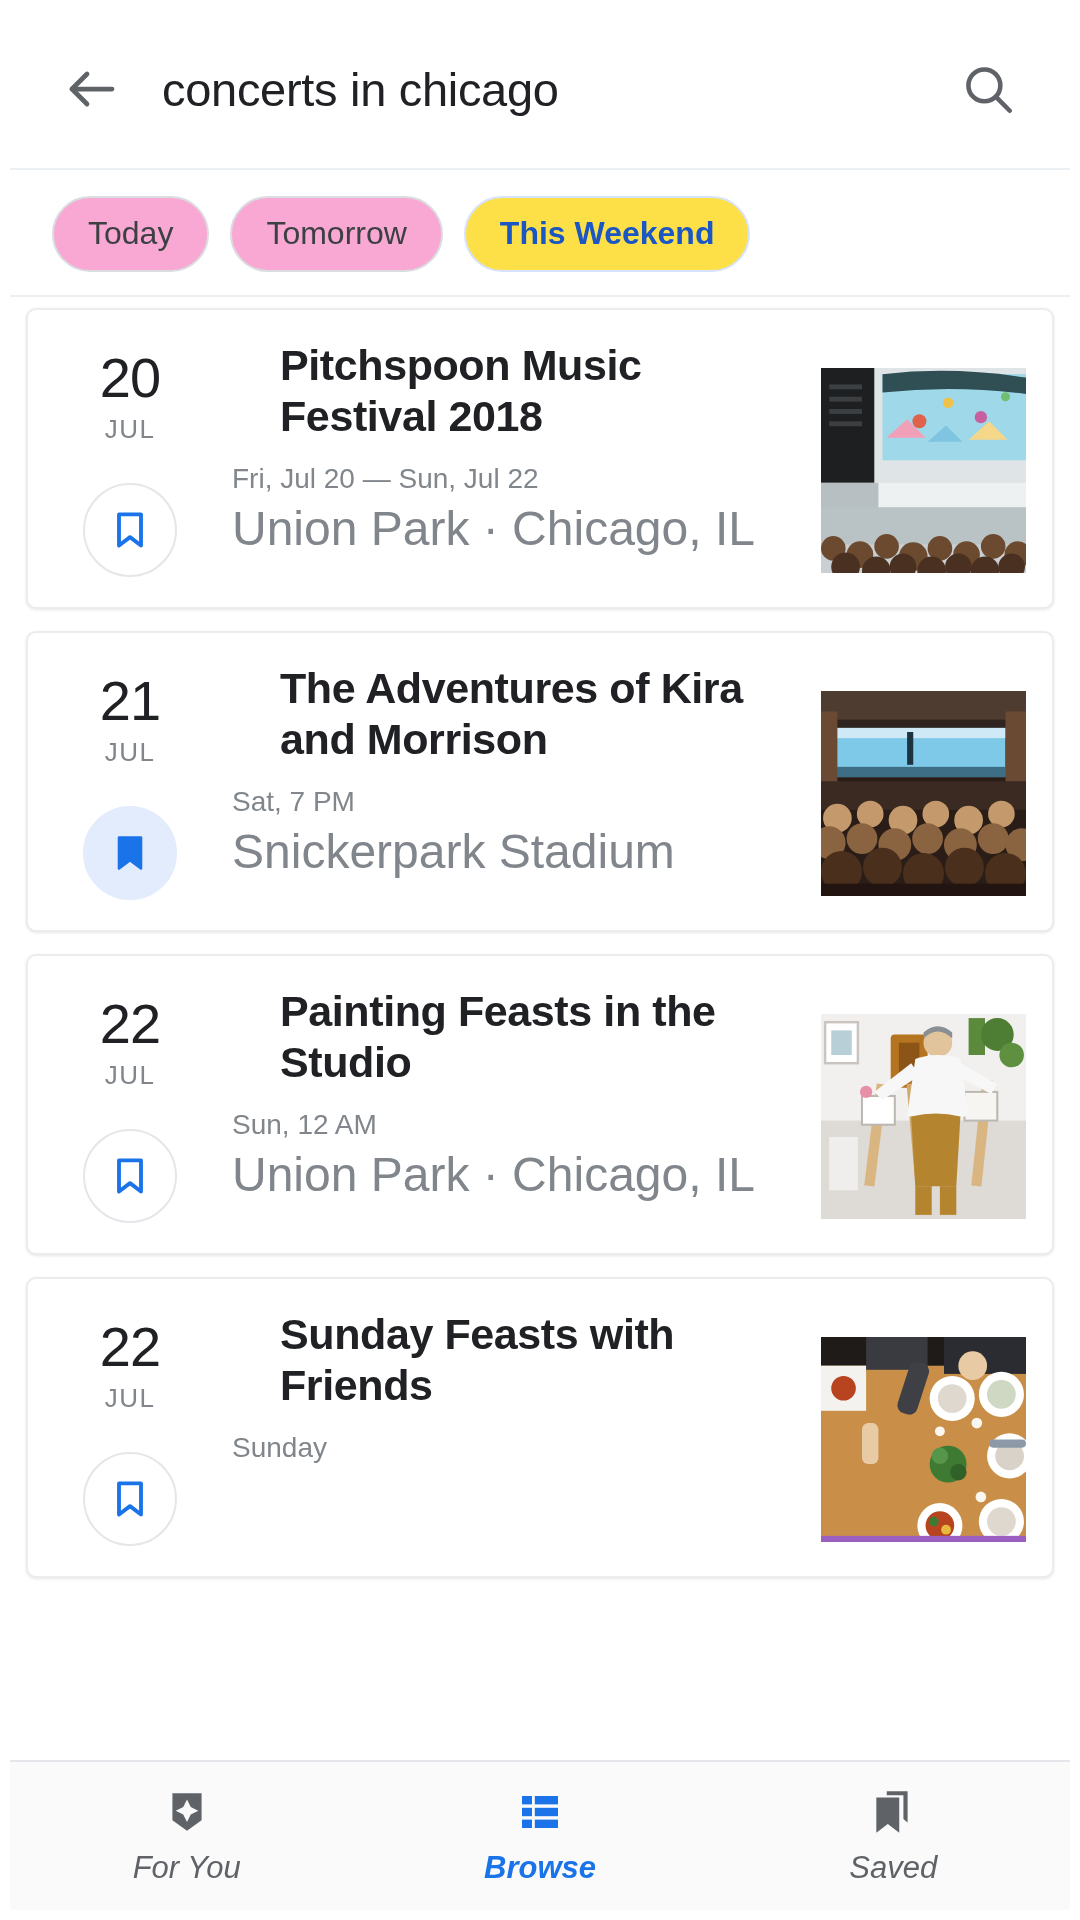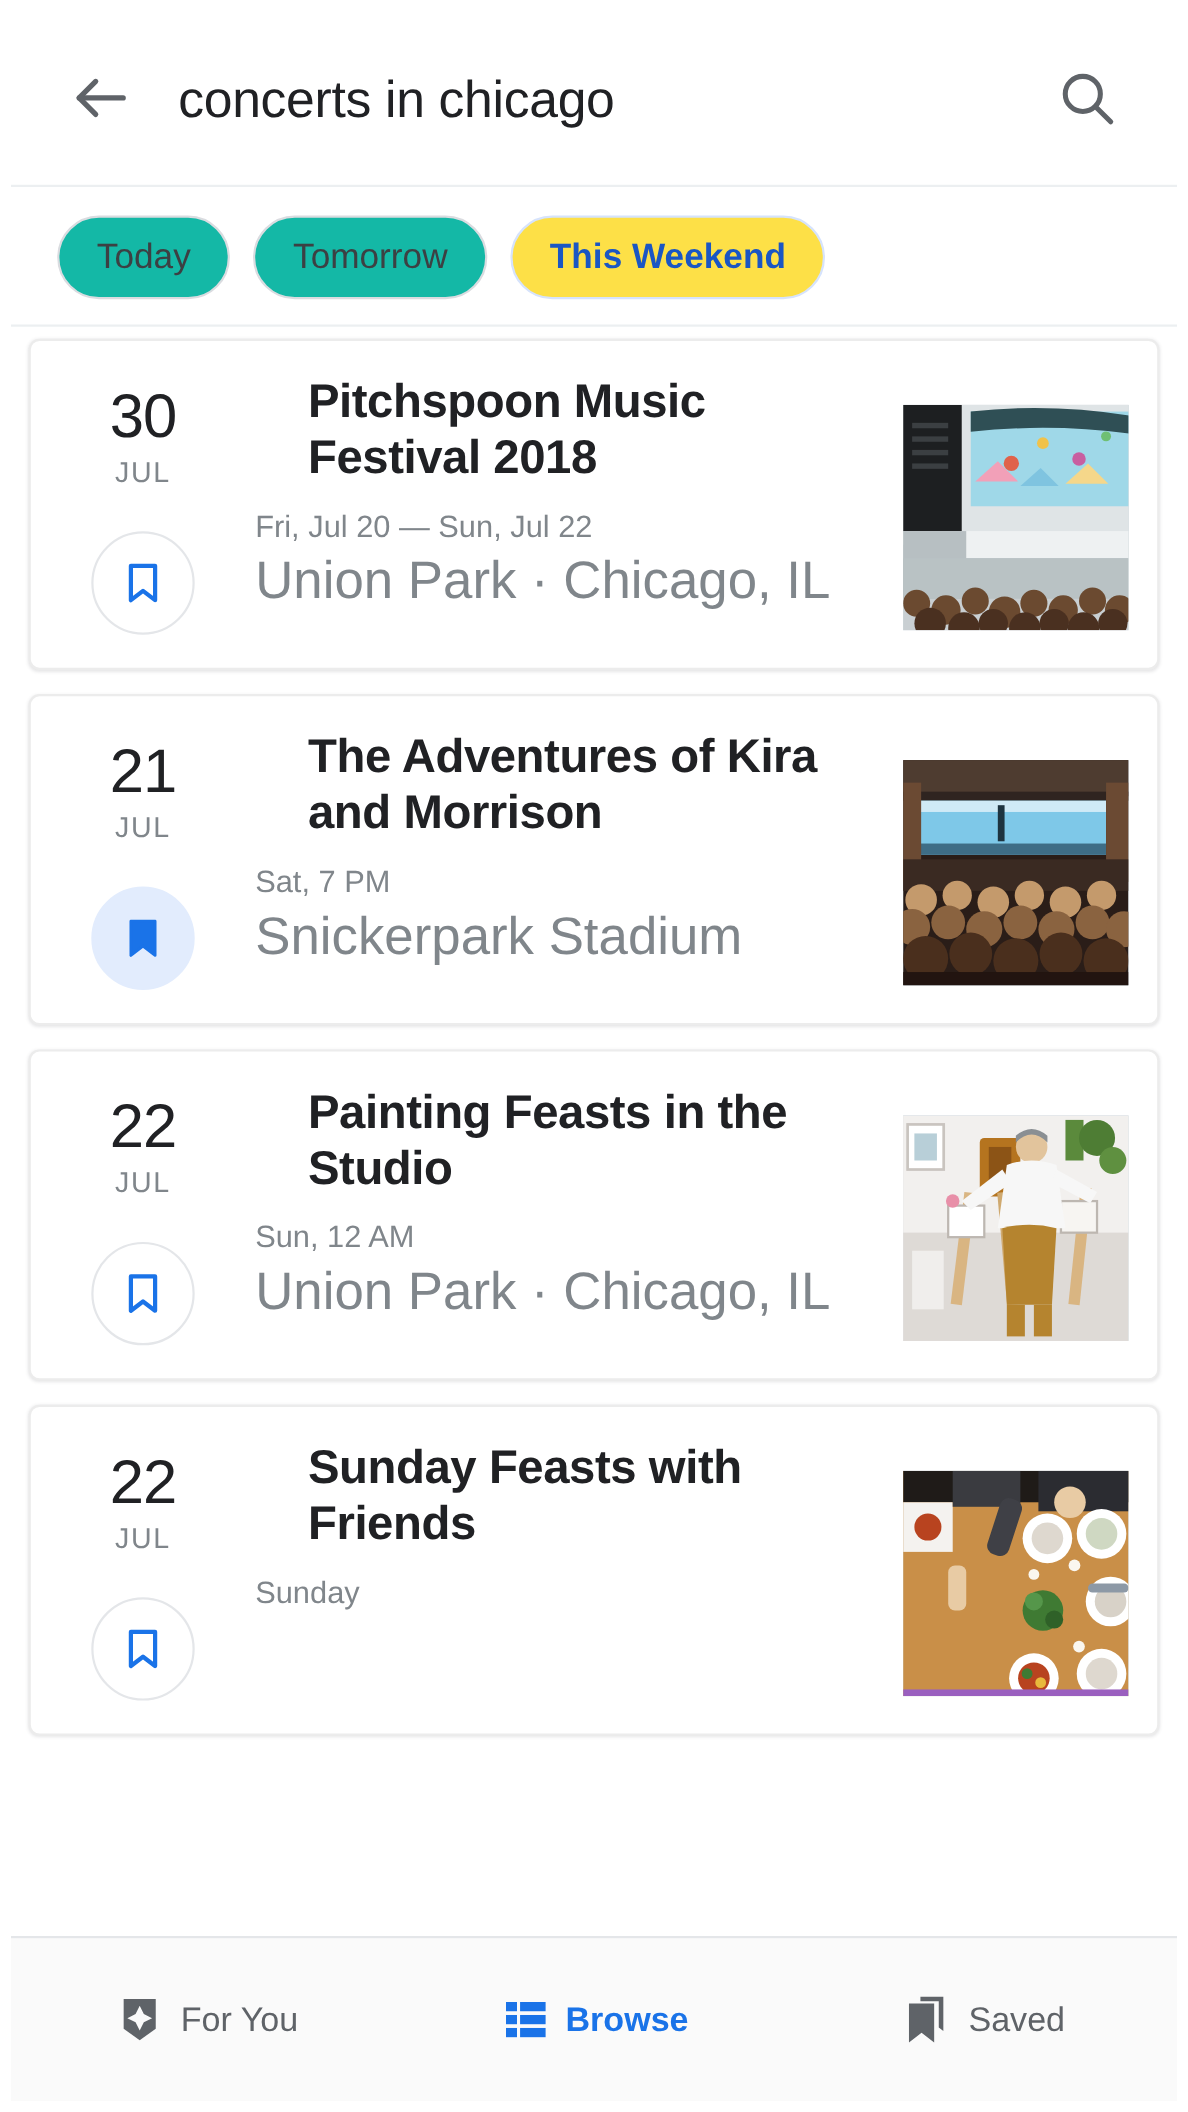--- a/index.html
+++ b/index.html
@@ -74,21 +74,21 @@
     align-items: center;
     padding: 0 42px;
     gap: 21px;
     border-bottom: 2px solid #eceff1;
     overflow: hidden;
   }
   .chip {
     height: 76px;
     border-radius: 38px;
     border: 2px solid #dadce0;
-    background: #14b8a6;
+    background: #f9a8d4;
     color: #3c4043;
     font-size: 32px;
     display: flex;
     align-items: center;
     justify-content: center;
     padding: 0 34px;
     white-space: nowrap;
     cursor: pointer;
   }
   .chip.selected {
@@ -211,25 +211,26 @@
     height: 150px;
     background: #fafafa;
     border-top: 2px solid #e4e6e9;
     display: flex;
     align-items: center;
   }
   .navitem {
     flex: 1 1 0;
     height: 100%;
     display: flex;
-    flex-direction: row;
+    flex-direction: column;
     align-items: center;
     justify-content: center;
     gap: 12px;
     cursor: pointer;
+    font-style: italic;
   }
   .navlabel {
     font-size: 31px;
     color: #5f6368;
   }
   .navitem.active .navlabel {
     color: #1a73e8;
     font-weight: bold;
   }
   .navicon { height: 52px; display:flex; align-items:center; justify-content:center; }
@@ -258,21 +259,21 @@
   <div class="chipbar">
     <div class="chip">Today</div>
     <div class="chip">Tomorrow</div>
     <div class="chip selected">This Weekend</div>
   </div>
 
   <div class="cardlist">
 
     <div class="event-card first">
       <div class="datecol">
-        <div class="date-day">30</div>
+        <div class="date-day">20</div>
         <div class="date-mon">JUL</div>
         <div class="bookmark-btn">
           <svg width="44" height="44" viewBox="0 0 24 24" fill="none" stroke="#1a73e8" stroke-width="2.1" stroke-linejoin="round">
             <path d="M6 3.5h12v17l-6-4.6-6 4.6z"></path>
           </svg>
         </div>
       </div>
       <div class="textcol">
         <div class="ev-title">Pitchspoon Music Festival 2018</div>
         <div class="ev-when">Fri, Jul 20 — Sun, Jul 22</div>

